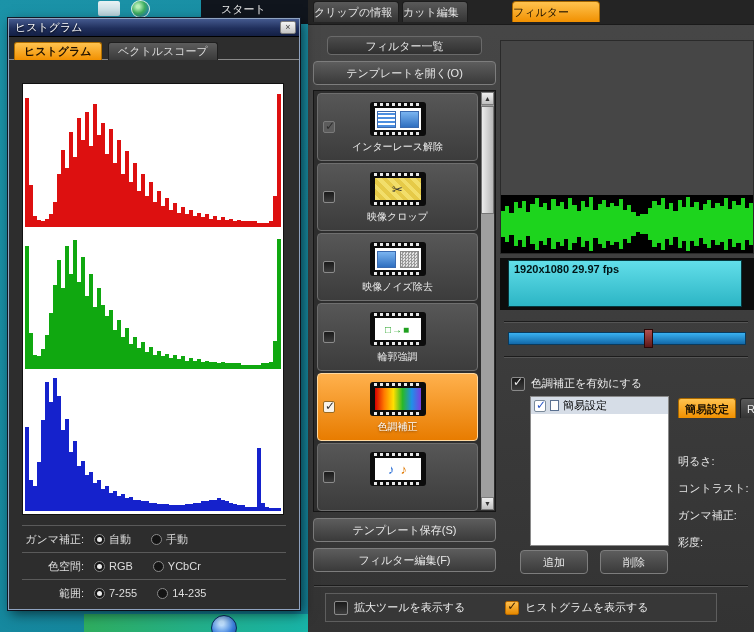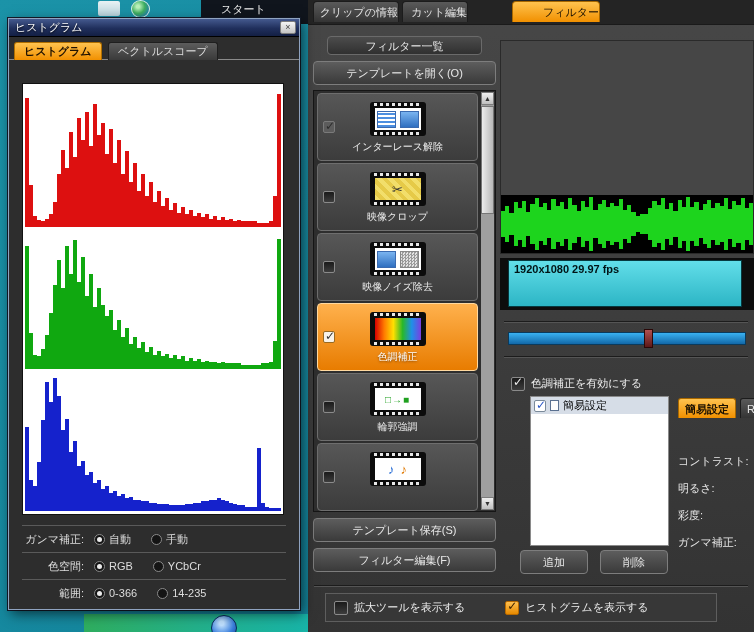--- a/index.html
+++ b/index.html
@@ -34,21 +34,21 @@
   .hw-controls{position:absolute;left:13px;top:506px;width:264px;}
   .ctl-row{height:26px;border-top:1px solid #5a5a5a;display:flex;align-items:center;}
   .ctl-label{width:62px;text-align:right;color:#ddd;font-size:11px;margin-right:10px;}
   .ropt{display:inline-flex;align-items:center;gap:4px;margin-right:20px;font-size:11px;color:#ddd;}
   .radio{width:11px;height:11px;border-radius:50%;background:#141414;border:1px solid #8a8a8a;box-sizing:border-box;position:relative;display:inline-block;}
   .radio.sel::after{content:"";position:absolute;left:2px;top:2px;width:5px;height:5px;border-radius:50%;background:#ececec;}
 
   
   .main-win{position:absolute;left:308px;top:0;width:446px;height:632px;background:linear-gradient(#474747,#333);overflow:hidden;}
   .top-tabs{position:relative;height:24px;background:#242424;border-bottom:1px solid #1a1a1a;}
-  .ttab{position:absolute;top:1px;height:21px;line-height:21px;text-align:right;font-size:11px;color:#e4e4e4;
+  .ttab{position:absolute;top:1px;height:21px;line-height:21px;text-align:left;font-size:11px;color:#e4e4e4;
     background:linear-gradient(#5a5a5a,#343434);border:1px solid #1c1c1c;border-bottom:none;border-radius:4px 4px 0 0;box-sizing:border-box;}
   .ttab.t1{left:5px;width:86px;}
   .ttab.t2{left:94px;width:66px;}
   .ttab.t3{left:204px;width:88px;}
   .ttab.active{background:linear-gradient(#ffc34f,#f19000);color:#1a1000;font-weight:normal;border-color:#a86800;}
 
   
   .filter-col{position:absolute;left:5px;top:36px;width:183px;}
   .fl-header{margin:0 14px 6px;height:19px;line-height:18px;text-align:center;font-size:11px;color:#e8e8e8;
     background:linear-gradient(#4c4c4c,#303030);border:1px solid #6a6a6a;border-radius:4px;box-sizing:border-box;}
@@ -174,33 +174,33 @@
               </span>
               <div class="flabel">映像クロップ</div>
             </div>
             <div class="fitem">
               <span class="cb small"></span>
               <span class="ficon noise">
                 <span class="fcontent"></span>
               </span>
               <div class="flabel">映像ノイズ除去</div>
             </div>
+            <div class="fitem">
+              <span class="cb small"></span>
+              <span class="ficon edge">
+                <span class="fcontent"></span>
+              </span>
+              <div class="flabel">輪郭強調</div>
+            </div>
             <div class="fitem active">
               <span class="cb small checked onorange"></span>
               <span class="ficon color">
                 <span class="fcontent"></span>
               </span>
               <div class="flabel">色調補正</div>
-            </div>
-            <div class="fitem">
-              <span class="cb small"></span>
-              <span class="ficon edge">
-                <span class="fcontent"></span>
-              </span>
-              <div class="flabel">輪郭強調</div>
             </div>
             <div class="fitem">
               <span class="cb small"></span>
               <span class="ficon audio">
                 <span class="fcontent"></span>
               </span>
               <div class="flabel"></div>
             </div>
           </div>
         <div class="sbar">
@@ -300,24 +300,24 @@
         <span class="cb white small checked"></span>
         <span class="doc-icon"></span>
         <span class="preset-name">簡易設定</span>
       </div>
     </div>
 
     <div class="ptab p1 active">簡易設定</div>
     <div class="ptab p2">R</div>
 
     <div id="param-labels">
+        <div class="plabel">明るさ:</div>
         <div class="plabel">コントラスト:</div>
-        <div class="plabel">明るさ:</div>
+        <div class="plabel">ガンマ補正:</div>
         <div class="plabel">彩度:</div>
-        <div class="plabel">ガンマ補正:</div>
       </div>
 
     <button class="dk-btn add">追加</button>
     <button class="dk-btn del">削除</button>
 
     <div class="hline l2"></div>
 
     <div class="bottom-bar">
       <span class="cb"></span>
       <span class="bb-lbl">拡大ツールを表示する</span>
@@ -555,21 +555,21 @@
           </span>
           <span class="ropt">
             <span class="radio"></span>
             <span>YCbCr</span>
           </span>
         </div>
         <div class="ctl-row">
           <span class="ctl-label">範囲:</span>
           <span class="ropt">
             <span class="radio sel"></span>
-            <span>0-366</span>
+            <span>7-255</span>
           </span>
           <span class="ropt">
             <span class="radio"></span>
             <span>14-235</span>
           </span>
         </div>
       </div>
   </div>
 
 </div>

